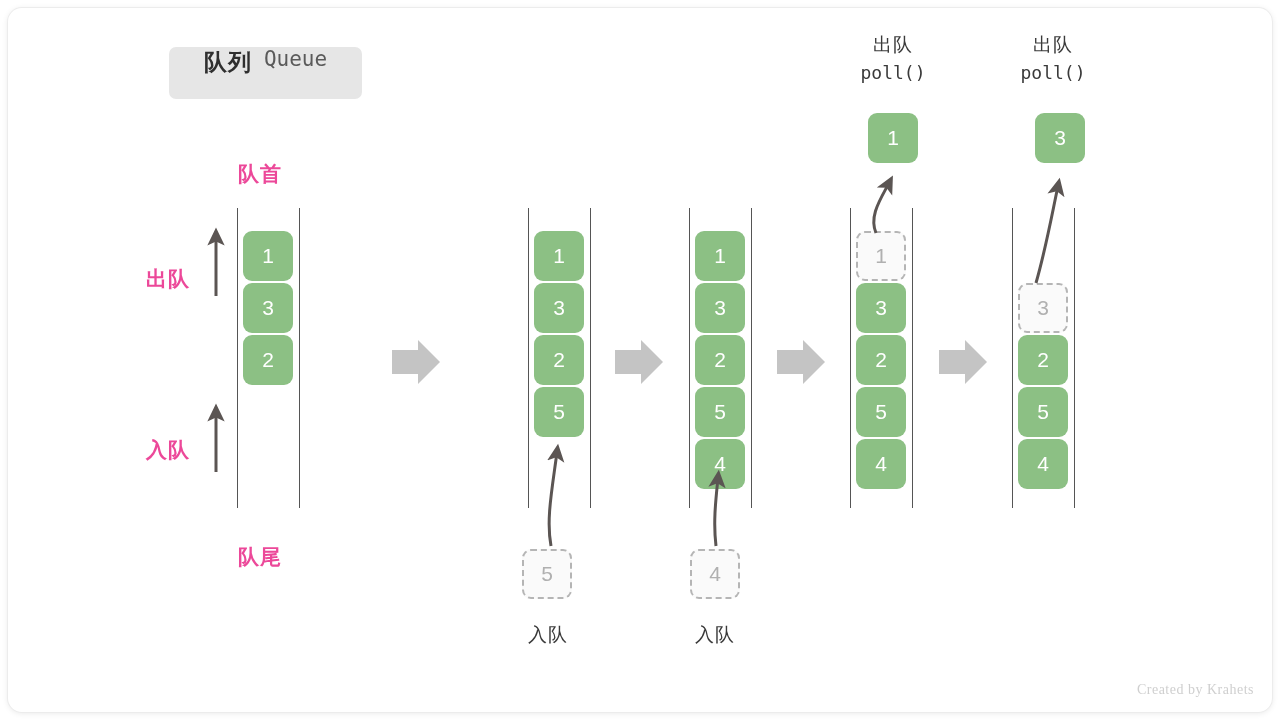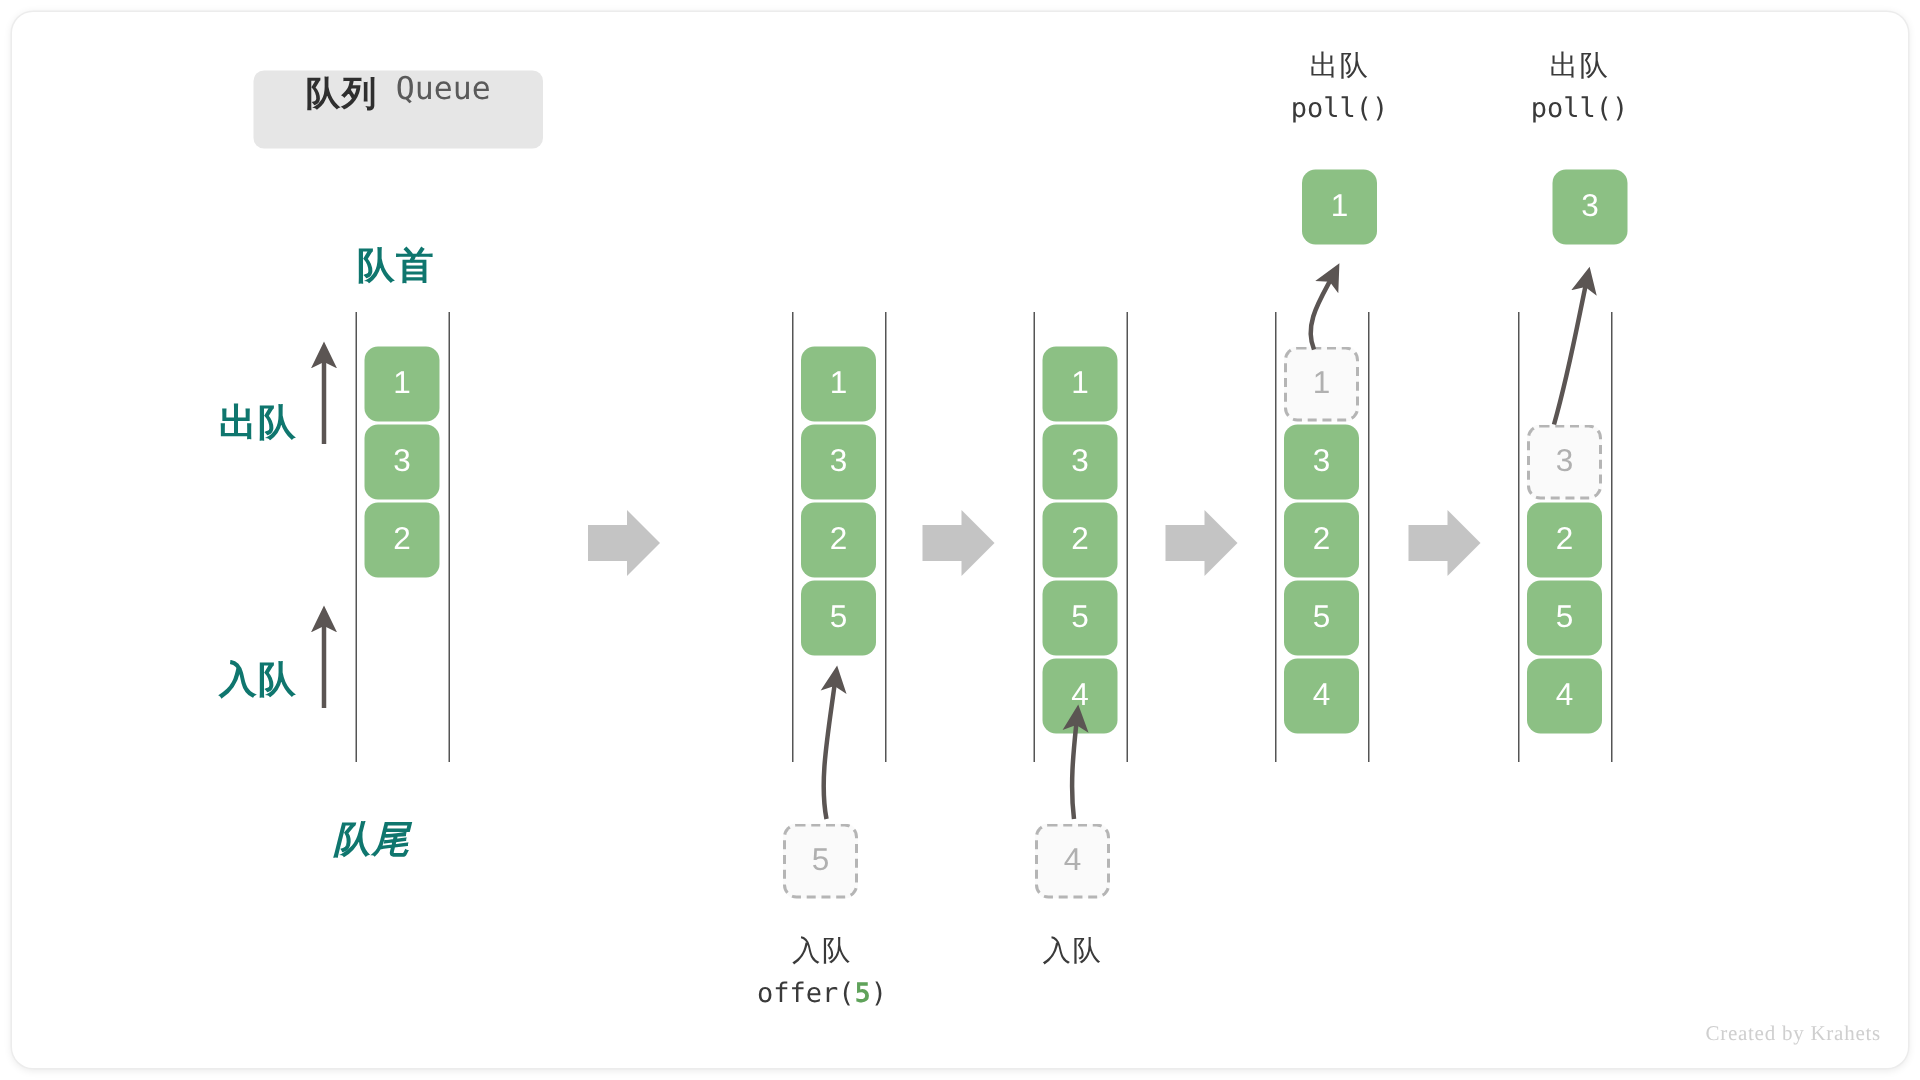--- a/index.html
+++ b/index.html
@@ -50,23 +50,23 @@
     letter-spacing: 1px;
   }
   .title-en {
     font-family: "DejaVu Sans Mono", "Liberation Mono", monospace;
     font-size: 21px;
     color: #5a5a5a;
   }
   
   .lbl {
     position: absolute;
-    font-size: 25px;
+    font-size: 21px;
     font-weight: bold;
-    color: #0f766e;
+    color: #ec4899;
     white-space: nowrap;
     letter-spacing: 1px;
   }
   .op-label {
     position: absolute;
     text-align: center;
     white-space: nowrap;
     line-height: 1.55;
   }
   .op-cn {
@@ -163,21 +163,21 @@
 
 <div id="canvas">
   <div class="card"></div>
 
   <div class="title-badge">
     <span class="title-cn">队列</span>
     <span class="title-en">Queue</span>
   </div>
 
   <div class="lbl" style="left:238px; top:160px;">队首</div>
-  <div class="lbl" style="left:222px; top:543px;font-style:italic;">队尾</div>
+  <div class="lbl" style="left:238px; top:543px;">队尾</div>
 
   <div class="lbl" style="left:146px; top:265px;">出队</div>
   <div class="lbl" style="left:146px; top:436px;">入队</div>
 
   <div class="queue" id="q0" style="left:237px; top:208px;">
     <div class="rail left"></div>
     <div class="rail right"></div>
     <div class="cell" style="top:23px;">1</div>
     <div class="cell" style="top:75px;">3</div>
     <div class="cell" style="top:127px;">2</div>
@@ -187,21 +187,20 @@
     <div class="rail left"></div>
     <div class="rail right"></div>
     <div class="cell" style="top:23px;">1</div>
     <div class="cell" style="top:75px;">3</div>
     <div class="cell" style="top:127px;">2</div>
     <div class="cell" style="top:179px;">5</div>
   </div>
   <div class="pending" style="left:522px; top:549px;">5</div>
   <div class="op-label" style="left:448px; top:620px; width:200px;">
     <div class="op-cn">入队</div>
-    <div class="op-code"><span>offer(</span><span class="op-arg">5</span><span>)</span></div>
   </div>
 
   <div class="queue" id="q2" style="left:689px; top:208px;">
     <div class="rail left"></div>
     <div class="rail right"></div>
     <div class="cell" style="top:23px;">1</div>
     <div class="cell" style="top:75px;">3</div>
     <div class="cell" style="top:127px;">2</div>
     <div class="cell" style="top:179px;">5</div>
     <div class="cell" style="top:231px;">4</div>

